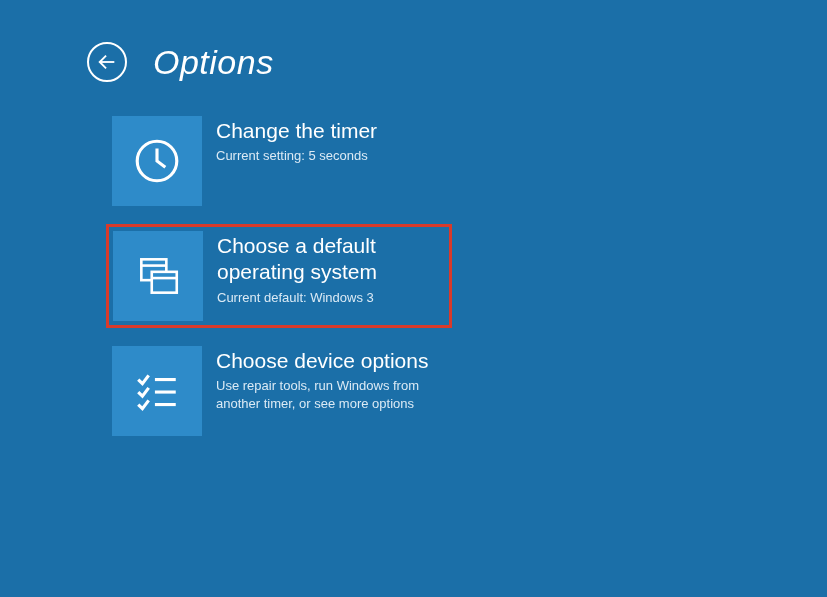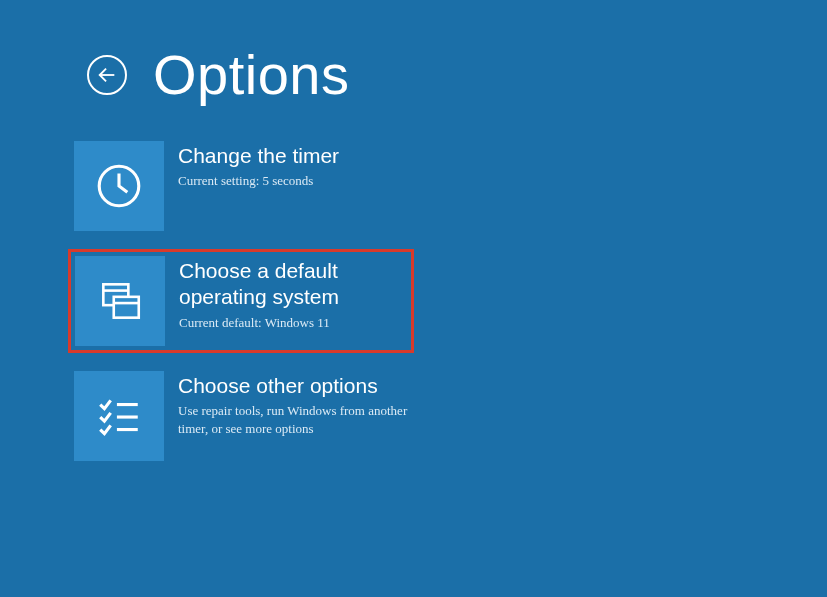--- a/index.html
+++ b/index.html
@@ -30,26 +30,27 @@
       align-items: center;
       justify-content: center;
       cursor: pointer;
       flex-shrink: 0;
     }
     .back-button svg {
       width: 22px;
       height: 22px;
     }
     .page-title {
-      font-size: 56px;
+      font-size: 34px;
       font-weight: 300;
       letter-spacing: 0.5px;
+      font-style: italic;
     }
     .options-list {
-      padding: 28px 0 0 68px;
+      padding: 28px 0 0 106px;
     }
     .option-tile {
       display: flex;
       align-items: flex-start;
       gap: 14px;
       padding: 6px 6px 6px 6px;
       margin-bottom: 12px;
       cursor: pointer;
       width: 346px;
     }
@@ -79,21 +80,20 @@
       font-size: 21px;
       font-weight: 300;
       line-height: 1.25;
       margin-bottom: 3px;
     }
     .tile-subtitle {
       font-size: 13px;
       font-weight: 400;
       color: #dbeaf5;
       line-height: 1.35;
-      font-family: Liberation Serif, serif;
     }
   </style>
 </head>
 <body>
 
 <div class="header">
   <div class="back-button">
     <svg viewBox="0 0 24 24" fill="none" stroke="#ffffff" stroke-width="2">
       <line x1="20" y1="12" x2="4" y2="12"></line>
       <polyline points="11 5 4 12 11 19"></polyline>
@@ -121,34 +121,34 @@
     <div class="tile-icon">
       <svg viewBox="0 0 48 48" fill="none" stroke="#ffffff" stroke-width="2.5">
         <rect x="8" y="8" width="24" height="20"></rect>
         <line x1="8" y1="14" x2="32" y2="14"></line>
         <rect x="18" y="20" width="24" height="20" fill="#2e8bc9"></rect>
         <line x1="18" y1="26" x2="42" y2="26"></line>
       </svg>
     </div>
     <div class="tile-text">
       <div class="tile-title">Choose a default operating system</div>
-      <div class="tile-subtitle">Current default: Windows 11</div>
+      <div class="tile-subtitle">Current default: Windows 3</div>
     </div>
   </div>
 
   <div class="option-tile">
     <div class="tile-icon">
       <svg viewBox="0 0 48 48" fill="none" stroke="#ffffff" stroke-width="3">
         <polyline points="6 13 10 17 16 9"></polyline>
         <line x1="22" y1="13" x2="42" y2="13"></line>
         <polyline points="6 25 10 29 16 21"></polyline>
         <line x1="22" y1="25" x2="42" y2="25"></line>
         <polyline points="6 37 10 41 16 33"></polyline>
         <line x1="22" y1="37" x2="42" y2="37"></line>
       </svg>
     </div>
     <div class="tile-text">
-      <div class="tile-title">Choose other options</div>
+      <div class="tile-title">Choose device options</div>
       <div class="tile-subtitle">Use repair tools, run Windows from another timer, or see more options</div>
     </div>
   </div>
 
 </div>
 
 </body></html>

